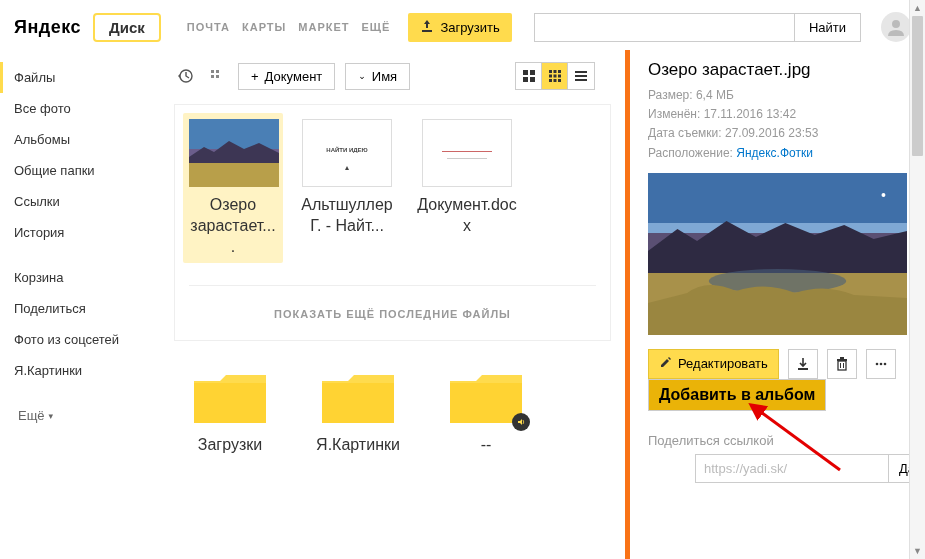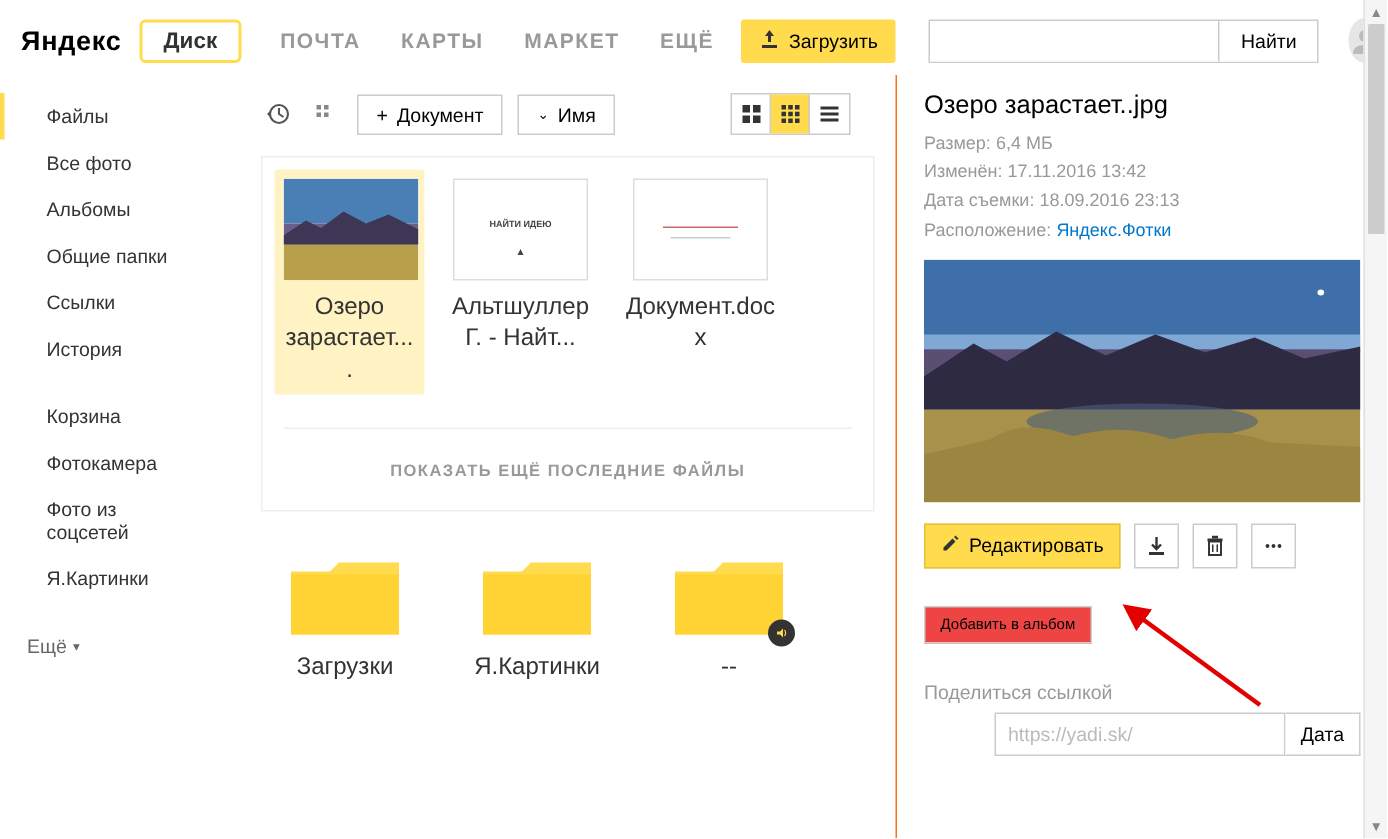--- a/index.html
+++ b/index.html
@@ -1,30 +1,30 @@
 <!DOCTYPE html>
 <html><head>
 <meta charset="utf-8">
 <style>
 * { box-sizing: border-box; margin: 0; padding: 0; }
 body { font-family: Arial, Helvetica, sans-serif; font-size: 13px; color: #333; background: #fff; overflow: hidden; }
 .page { width: 925px; height: 559px; position: relative; display: flex; flex-direction: column; }
 .header { display: flex; align-items: center; padding: 12px 14px 8px 14px; gap: 8px; }
 .logo-text { font-weight: bold; font-size: 18px; color: #000; letter-spacing: 0.5px; }
 .disk-btn { border: 2px solid #ffdb4d; border-radius: 4px; padding: 4px 14px; font-weight: bold; font-size: 15px; color: #333; margin-left: 4px; }
-.nav-links { display: flex; gap: 27px; margin-left: 18px; font-size: 14px; letter-spacing: 1px; color: #999; font-weight: bold; }
+.nav-links { display: flex; gap: 12px; margin-left: 18px; font-size: 11px; letter-spacing: 1px; color: #999; font-weight: bold; }
 .nav-links span { cursor: pointer; }
 .upload-btn { background: #ffdb4d; border: none; padding: 6px 12px; font-size: 13px; cursor: pointer; display: flex; align-items: center; gap: 6px; margin-left: 10px; border-radius: 2px; }
 .search-box { flex: 1; margin-left: 14px; display: flex; border: 1px solid #ccc; }
 .search-box input { flex: 1; border: none; padding: 6px 8px; outline: none; font-size: 13px; }
 .search-btn { border: none; border-left: 1px solid #ccc; background: #fff; padding: 6px 14px; cursor: pointer; font-size: 13px; }
 .avatar { width: 30px; height: 30px; border-radius: 50%; background: #e6e6e6; margin-left: 12px; display: flex; align-items: center; justify-content: center; color: #bbb; }
 .body-area { display: flex; flex: 1; overflow: hidden; }
 .sidebar { width: 160px; padding: 12px 0; display: flex; flex-direction: column; }
-.side-item { padding: 8px 28px; font-size: 13px; color: #333; cursor: pointer; border-left: 3px solid transparent; }
+.side-item { padding: 8px 11px; font-size: 13px; color: #333; cursor: pointer; border-left: 3px solid transparent; }
 .side-item.active { border-left-color: #ffdb4d; font-weight: normal; }
 .side-spacer { height: 14px; }
 .side-more { padding: 8px 18px; color: #666; cursor: pointer; display: flex; align-items: center; gap: 4px; }
 .main { flex: 1; display: flex; overflow: hidden; }
 .content { flex: 1; padding: 8px 14px; overflow: hidden; }
 .toolbar { display: flex; align-items: center; gap: 10px; padding: 4px 0 14px 0; }
 .tool-icon { width: 22px; height: 22px; display: flex; align-items: center; justify-content: center; color: #555; cursor: pointer; }
 .create-btn { border: 1px solid #ccc; background: #fff; padding: 5px 12px; cursor: pointer; display: flex; align-items: center; gap: 6px; font-size: 13px; }
 .sort-btn { border: 1px solid #ccc; background: #fff; padding: 5px 12px; cursor: pointer; display: flex; align-items: center; gap: 6px; font-size: 13px; }
 .view-group { display: flex; border: 1px solid #ccc; margin-left: auto; margin-right: 16px; }
@@ -39,30 +39,30 @@
 .thumb.photo { border: none; }
 .thumb-photo-svg { width: 100%; height: 100%; }
 .thumb-doc-text { font-size: 6px; color: #444; text-align: center; }
 .file-name { font-size: 16px; color: #333; line-height: 1.3; word-break: break-word; }
 .show-more { text-align: center; padding: 22px 0 6px 0; color: #999; font-size: 11px; letter-spacing: 1px; font-weight: bold; border-top: 1px solid #eee; margin-top: 28px; }
 .folder-row { display: flex; gap: 28px; padding: 28px 6px 0 6px; }
 .folder-card { width: 100px; text-align: center; cursor: pointer; position: relative; }
 .folder-icon { width: 80px; height: 58px; margin: 0 auto 8px auto; position: relative; }
 .folder-svg { width: 100%; height: 100%; }
 .folder-badge { position: absolute; bottom: -4px; right: -4px; width: 18px; height: 18px; border-radius: 50%; background: #333; display: flex; align-items: center; justify-content: center; }
-.panel { width: 328px; border-left: 1px solid #f97316; padding: 10px 18px; overflow: hidden; }
+.panel { width: 300px; border-left: 5px solid #f97316; padding: 10px 18px; overflow: hidden; }
 .panel-title { font-size: 17px; font-weight: normal; margin-bottom: 6px; color: #000; }
 .meta { font-size: 12px; color: #999; line-height: 1.6; }
 .meta .link { color: #0077cc; }
 .preview { width: 100%; height: 162px; margin: 10px 0 14px 0; overflow: hidden; }
 .preview svg { width: 100%; height: 100%; }
-.action-row { display: flex; gap: 9px; margin-bottom: 25px; }
+.action-row { display: flex; gap: 9px; margin-bottom: 0; }
 .edit-btn { background: #ffdb4d; border: 1px solid #e6c334; padding: 6px 10px; cursor: pointer; display: flex; align-items: center; gap: 6px; font-size: 13px; }
 .icon-btn { width: 30px; height: 30px; border: 1px solid #ccc; background: #fff; cursor: pointer; display: flex; align-items: center; justify-content: center; }
-.album-btn { border: 1px solid #ccc; background: #ef4444; padding: 6px 10px; cursor: pointer; font-size: 10px; }
+.album-btn { border: 1px solid #ccc; background: #eab308; padding: 6px 10px; cursor: pointer; font-size: 16px; font-weight: bold; }
 .share-section { margin-top: 22px; }
 .share-label { font-size: 13px; color: #999; margin-bottom: 6px; }
 .share-row { display: flex; padding-left: 47px; }
 .share-input { flex: 1; border: 1px solid #ccc; padding: 6px 8px; color: #bbb; font-size: 13px; }
 .share-toggle { border: 1px solid #ccc; border-left: none; padding: 6px 10px; background: #fff; cursor: pointer; font-size: 13px; }
 .scrollbar { position: absolute; right: 0; top: 0; width: 16px; height: 100%; background: #f5f5f5; border-left: 1px solid #e0e0e0; }
 .scrollbar-up, .scrollbar-down { height: 16px; display: flex; align-items: center; justify-content: center; color: #888; font-size: 9px; }
 .scrollbar-thumb { position: absolute; top: 16px; left: 2px; right: 2px; height: 140px; background: #ccc; border-radius: 1px; }
 .arrow-overlay { position: absolute; pointer-events: none; }
 </style>
@@ -100,21 +100,21 @@
   <div class="body-area">
     <div class="sidebar">
       <div class="side-item active">Файлы</div>
       <div class="side-item">Все фото</div>
       <div class="side-item">Альбомы</div>
       <div class="side-item">Общие папки</div>
       <div class="side-item">Ссылки</div>
       <div class="side-item">История</div>
       <div class="side-spacer"></div>
       <div class="side-item">Корзина</div>
-      <div class="side-item">Фотокамера</div>
+      <div class="side-item">Поделиться</div>
       <div class="side-item">Фото из соцсетей</div>
       <div class="side-item">Я.Картинки</div>
       <div class="side-spacer"></div>
       <div class="side-more">
         <span>Ещё</span>
         <span style="font-size:9px;">▾</span>
       </div>
     </div>
 
     <div class="main">
@@ -241,21 +241,21 @@
             <div class="file-name">--</div>
           </div>
         </div>
       </div>
 
       <div class="panel">
         <div class="panel-title">Озеро зарастает..jpg</div>
         <div class="meta">
           <div><span>Размер:</span> <span>6,4 МБ</span></div>
           <div><span>Изменён:</span> <span>17.11.2016 13:42</span></div>
-          <div><span>Дата съемки:</span> <span>18.09.2016 23:13</span></div>
+          <div><span>Дата съемки:</span> <span>27.09.2016 23:53</span></div>
           <div><span>Расположение:</span> <span class="link">Яндекс.Фотки</span></div>
         </div>
         <div class="preview">
           <svg viewBox="0 0 264 162" preserveAspectRatio="none">
             <rect width="264" height="62" fill="#3f6fa8"></rect>
             <rect y="50" width="264" height="10" fill="#7fa8d4"></rect>
             <rect y="60" width="264" height="40" fill="#5a4f73"></rect>
             <rect y="100" width="264" height="62" fill="#a8914a"></rect>
             <path d="M0 78 L30 56 L50 68 L80 48 L110 64 L140 50 L170 62 L200 52 L230 66 L264 58 L264 100 L0 100 Z" fill="#2e2a42"></path>
             <ellipse cx="132" cy="108" rx="70" ry="12" fill="#4a5f7a" opacity="0.6"></ellipse>

